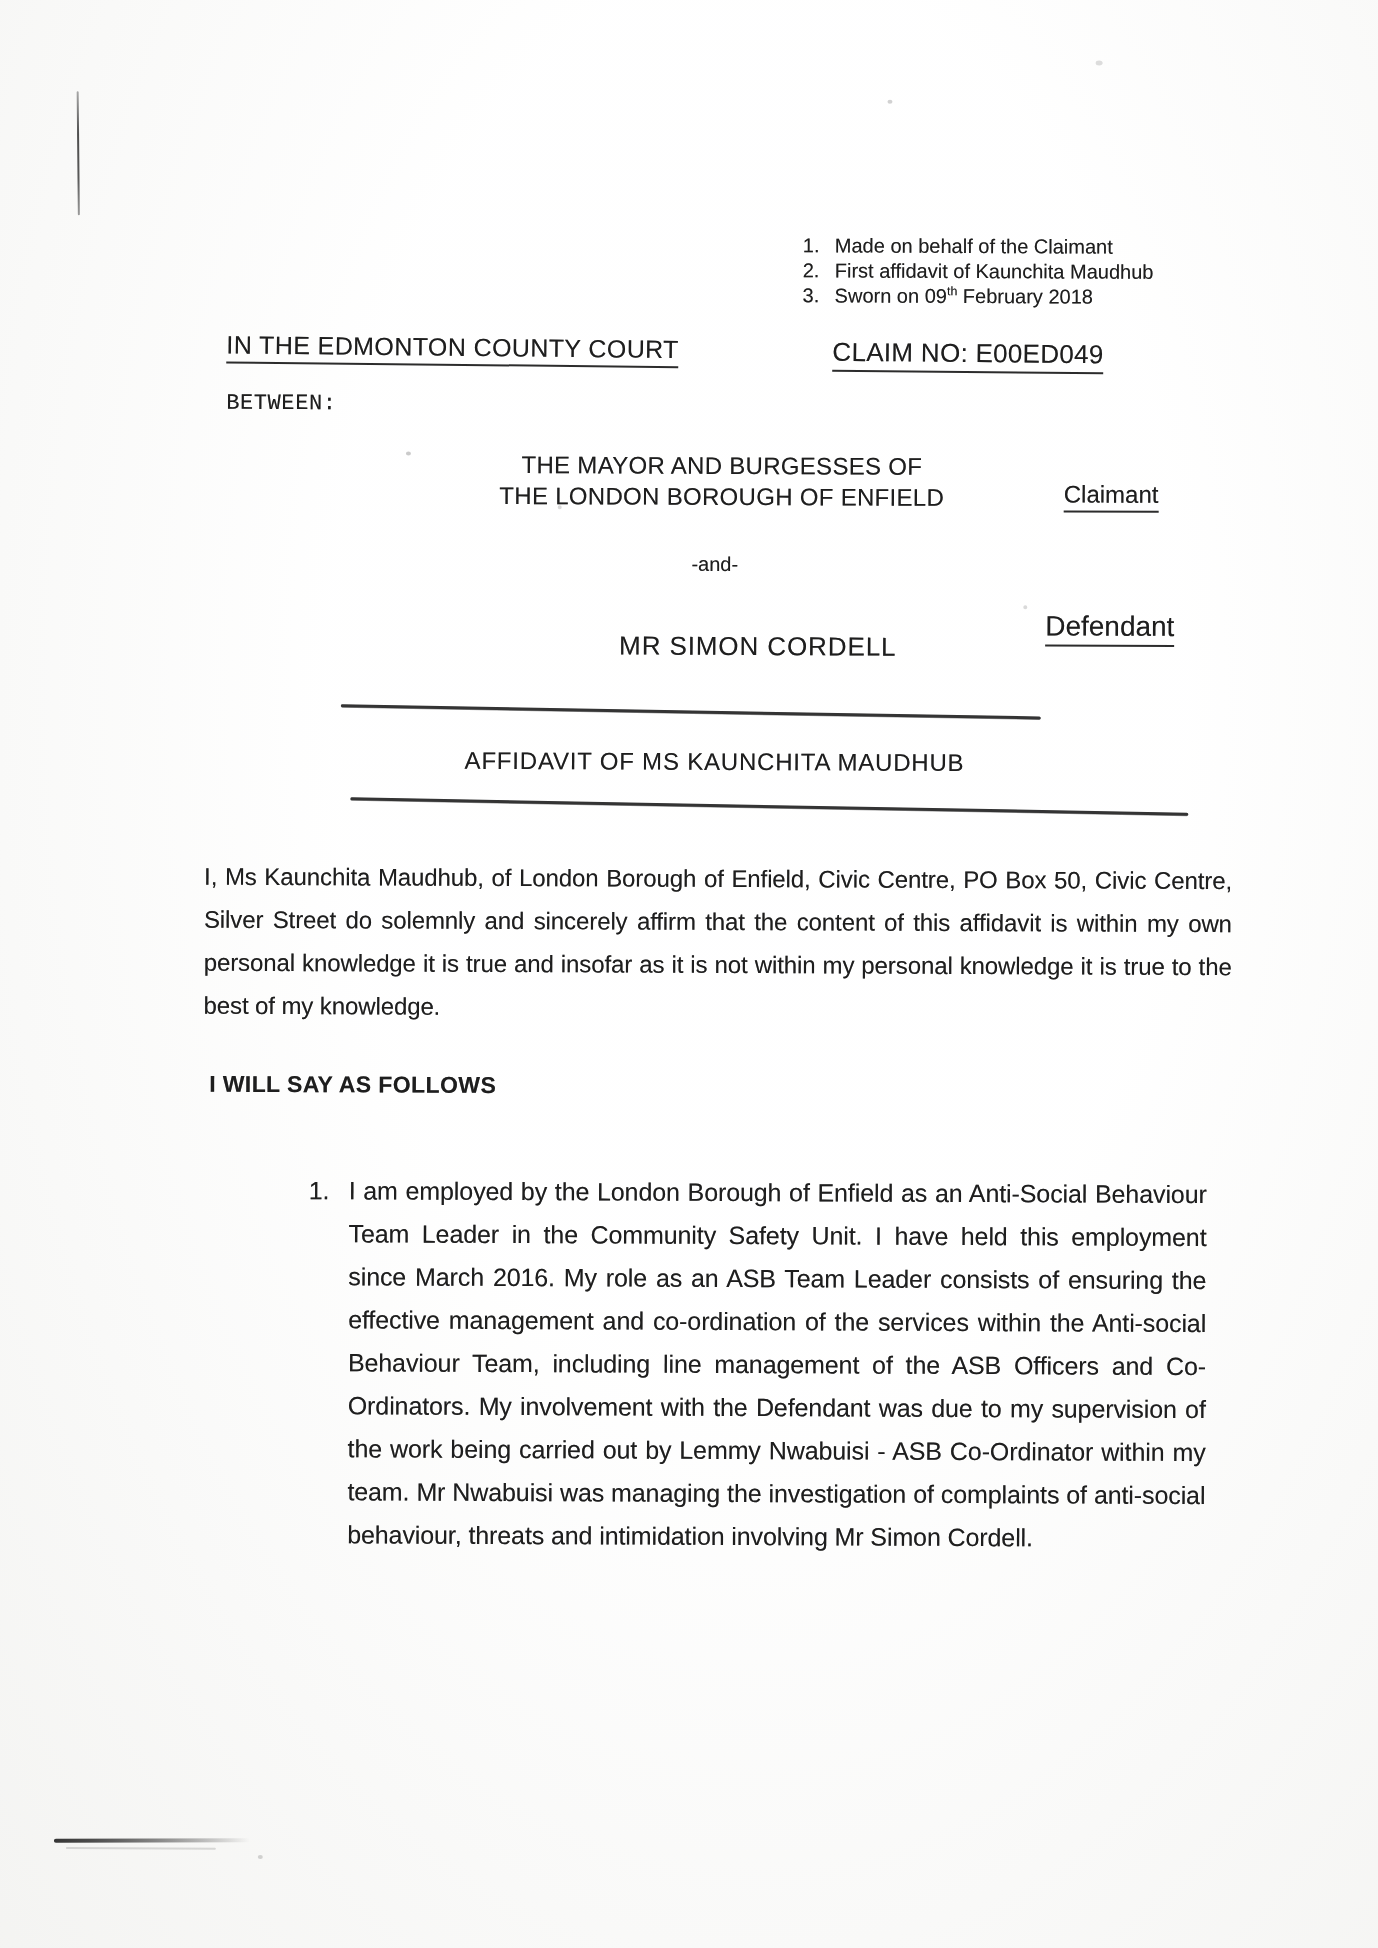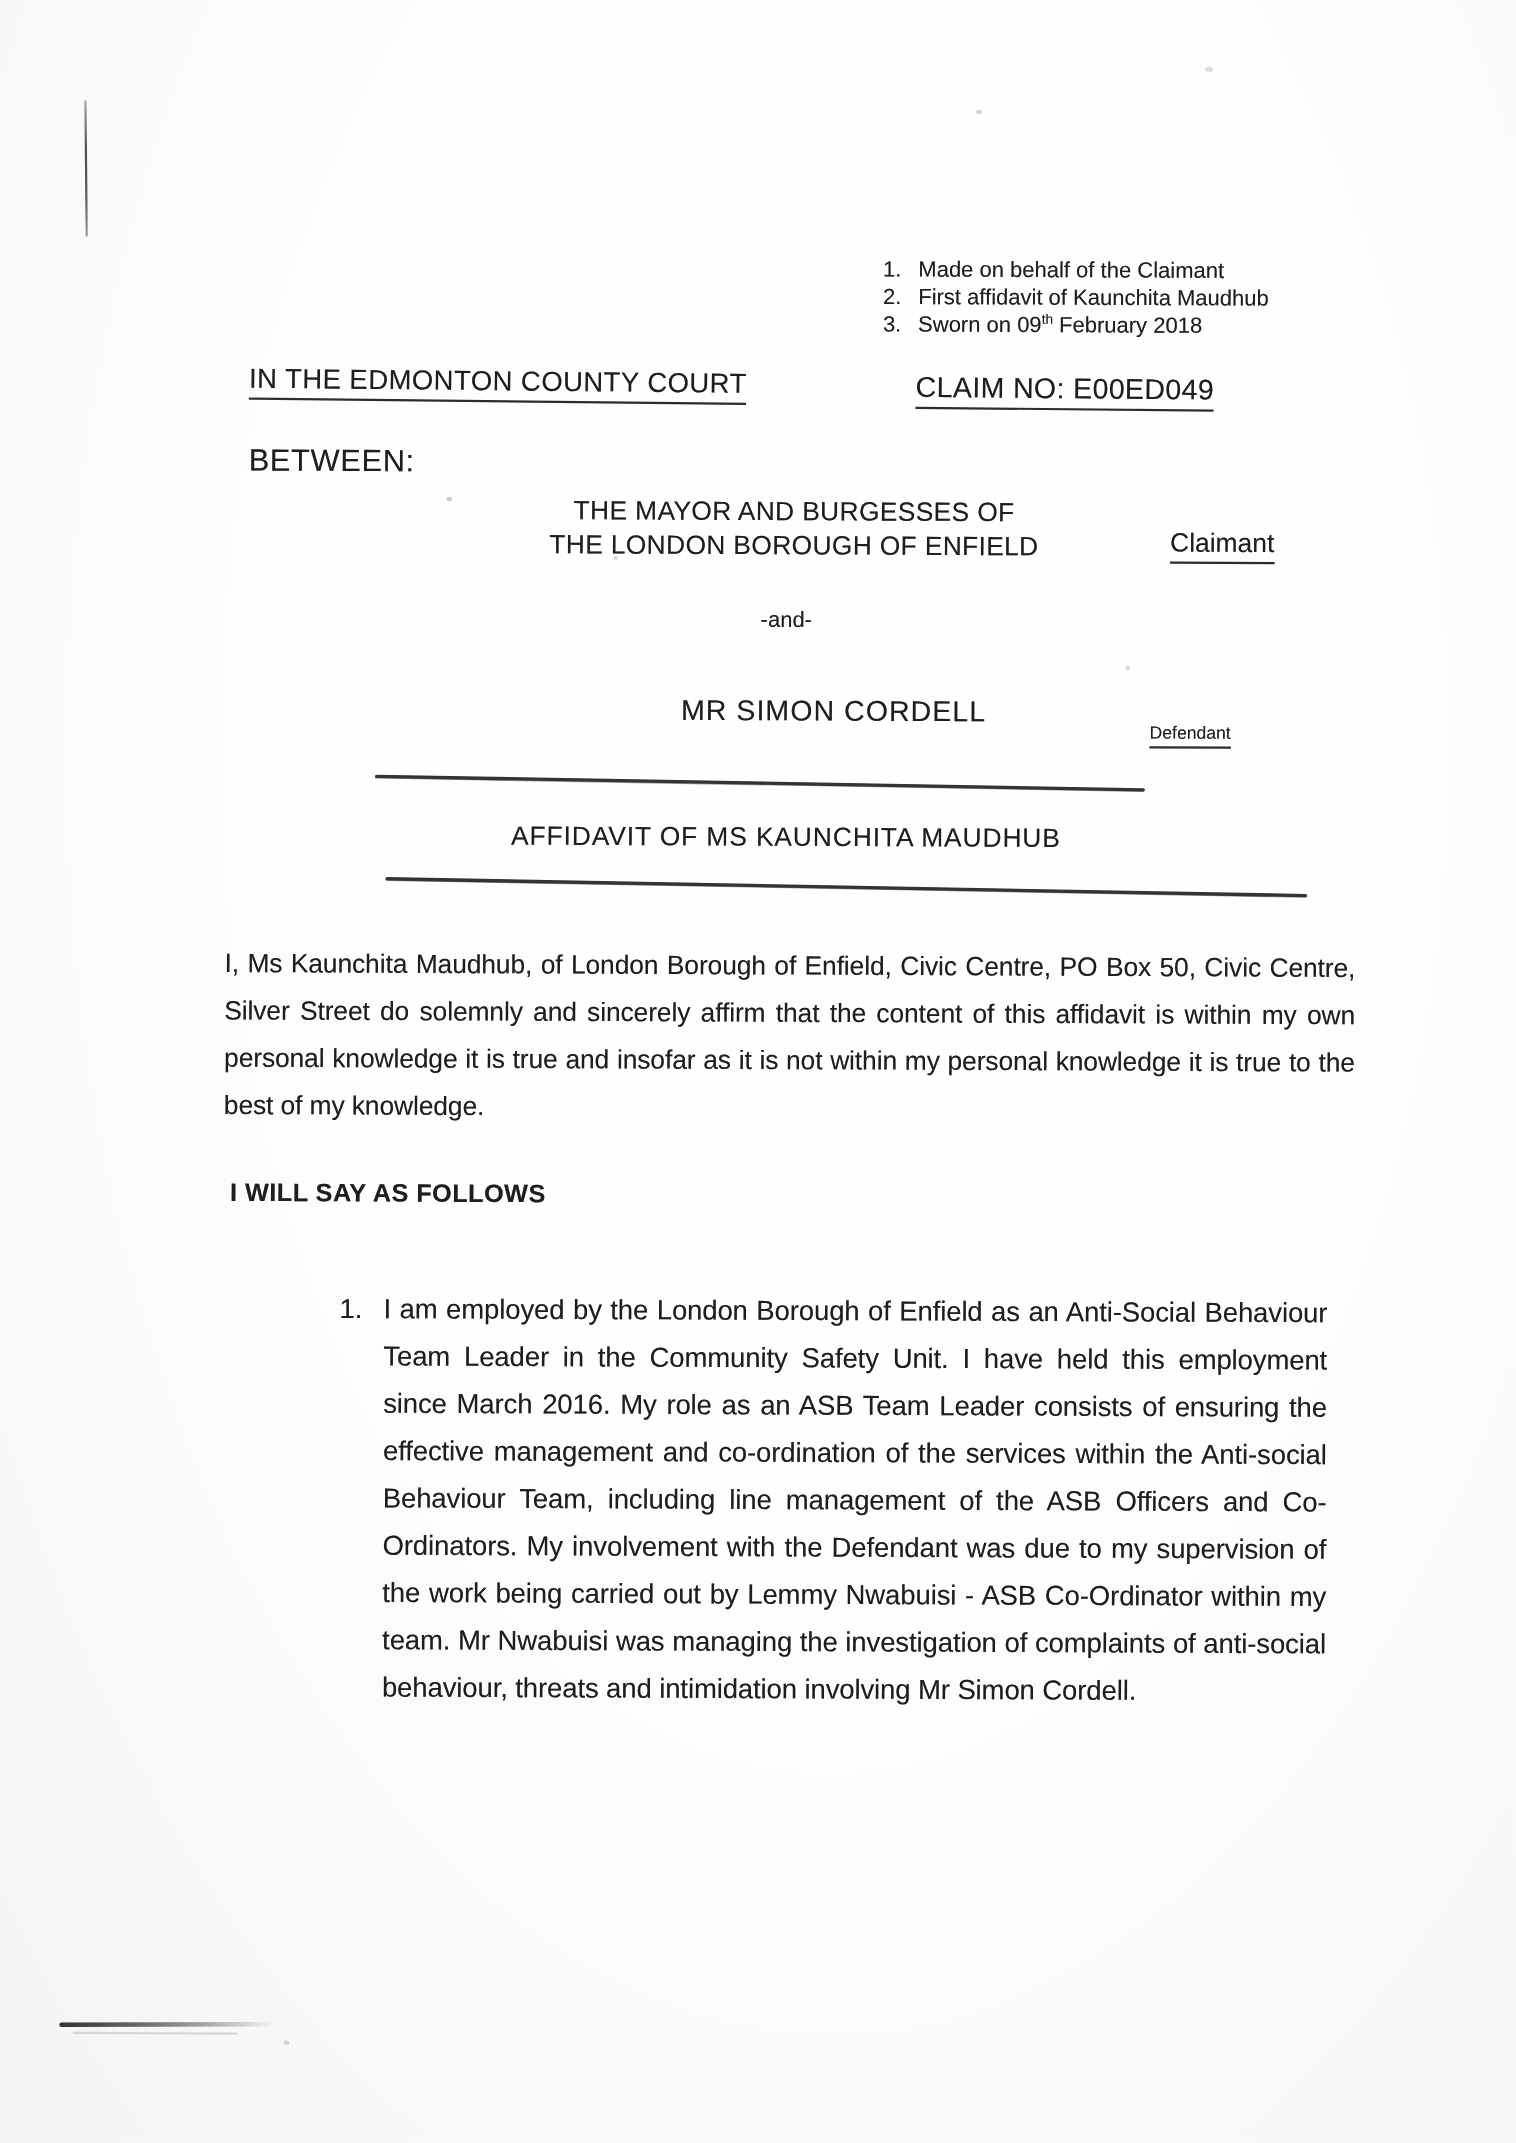--- a/index.html
+++ b/index.html
@@ -58,30 +58,30 @@
   .underlined { border-bottom: 2px solid #2c2c2c; padding-bottom: 2px; display: inline-block; }
 
   .court-title {
     left: 224px; top: 333px; font-size: 25px; letter-spacing: 0.4px;
     transform: rotate(0.35deg);
   }
   .claim-no {
     left: 830px; top: 336px; font-size: 26px; letter-spacing: 0.3px;
     transform: rotate(0.3deg);
   }
-  .between { left: 224px; top: 404px; font-size: 28px; letter-spacing: 0.6px; }
+  .between { left: 224px; top: 392px; font-size: 22px; letter-spacing: 0.6px; font-family: Liberation Mono, monospace; }
 
   .claimant-name {
     left: 460px; top: 449px; width: 520px;
     text-align: center; font-size: 24px; line-height: 31px; letter-spacing: 0.3px;
   }
   .claimant-role { left: 1062px; top: 478px; font-size: 24px; }
   .and-sep { left: 690px; top: 552px; font-size: 20px; }
   .defendant-name { left: 618px; top: 630px; font-size: 26px; letter-spacing: 0.9px; }
-  .defendant-role { left: 1044px; top: 656px; font-size: 16px; }
+  .defendant-role { left: 1044px; top: 608px; font-size: 28px; }
 
   .rule {
     height: 3px; background: #343434; border-radius: 2px;
     transform-origin: left center;
     box-shadow: 0 0.5px 0.5px rgba(60,60,60,0.5);
   }
   .rule1 { left: 340px; top: 705px; width: 700px; transform: rotate(0.75deg); }
   .rule2 { left: 350px; top: 798px; width: 838px; transform: rotate(0.8deg); }
 
   .doc-title { left: 464px; top: 747px; font-size: 24px; letter-spacing: 0.8px; }

